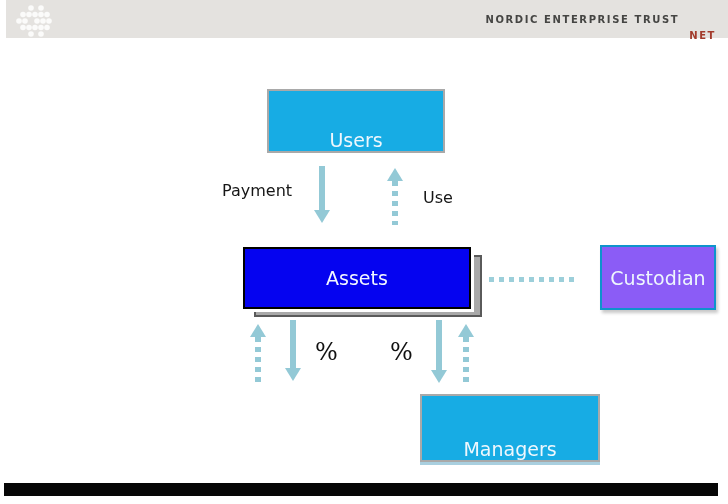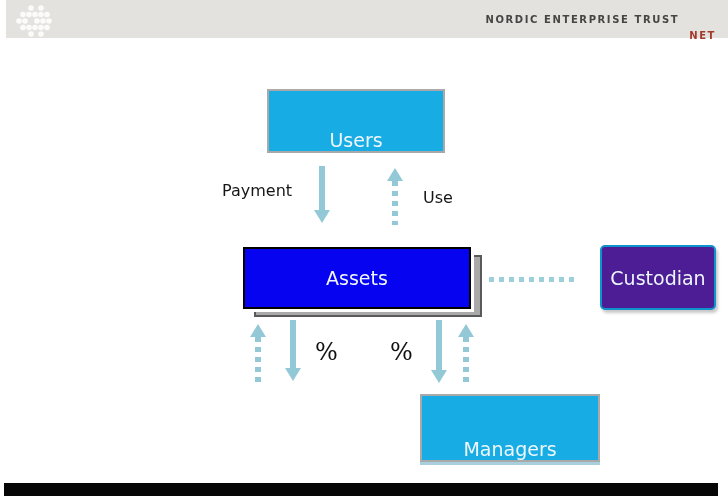--- a/index.html
+++ b/index.html
@@ -32,21 +32,21 @@
     position:absolute; box-sizing:border-box;
     display:flex; align-items:center; justify-content:center;
     color:#eef7fd; font-size:19px;
   }
   .cyan{background:#17ace4; border:2px solid #a9a9a9;align-items:flex-end;}
   .node-users{left:267px; top:89px; width:178px; height:64px;}
   .node-investors{left:145px; top:390px; width:177px; height:68px;}
   .node-managers{left:420px; top:394px; width:180px; height:68px; box-shadow:0 3px 0 #a9cfdf;}
   .node-custodian{
     left:600px; top:245px; width:116px; height:65px;
-    background:#4c1d95; border:2px solid #0e93cc; border-radius:5px;
+    background:#8b5cf6; border:2px solid #0e93cc; border-radius:0;
     box-shadow:2px 3px 3px #c9c9c9; font-size:19px;
   }
   
   .assets-wrap{position:absolute; left:243px; top:247px; width:228px; height:62px;}
   .assets-shadow{
     position:absolute; left:11px; top:8px; width:228px; height:62px;
     box-sizing:border-box; background:#a9a9a9; border:2px solid #5a5a5a;
   }
   .assets-box{
     position:absolute; left:0; top:0; width:228px; height:62px;

